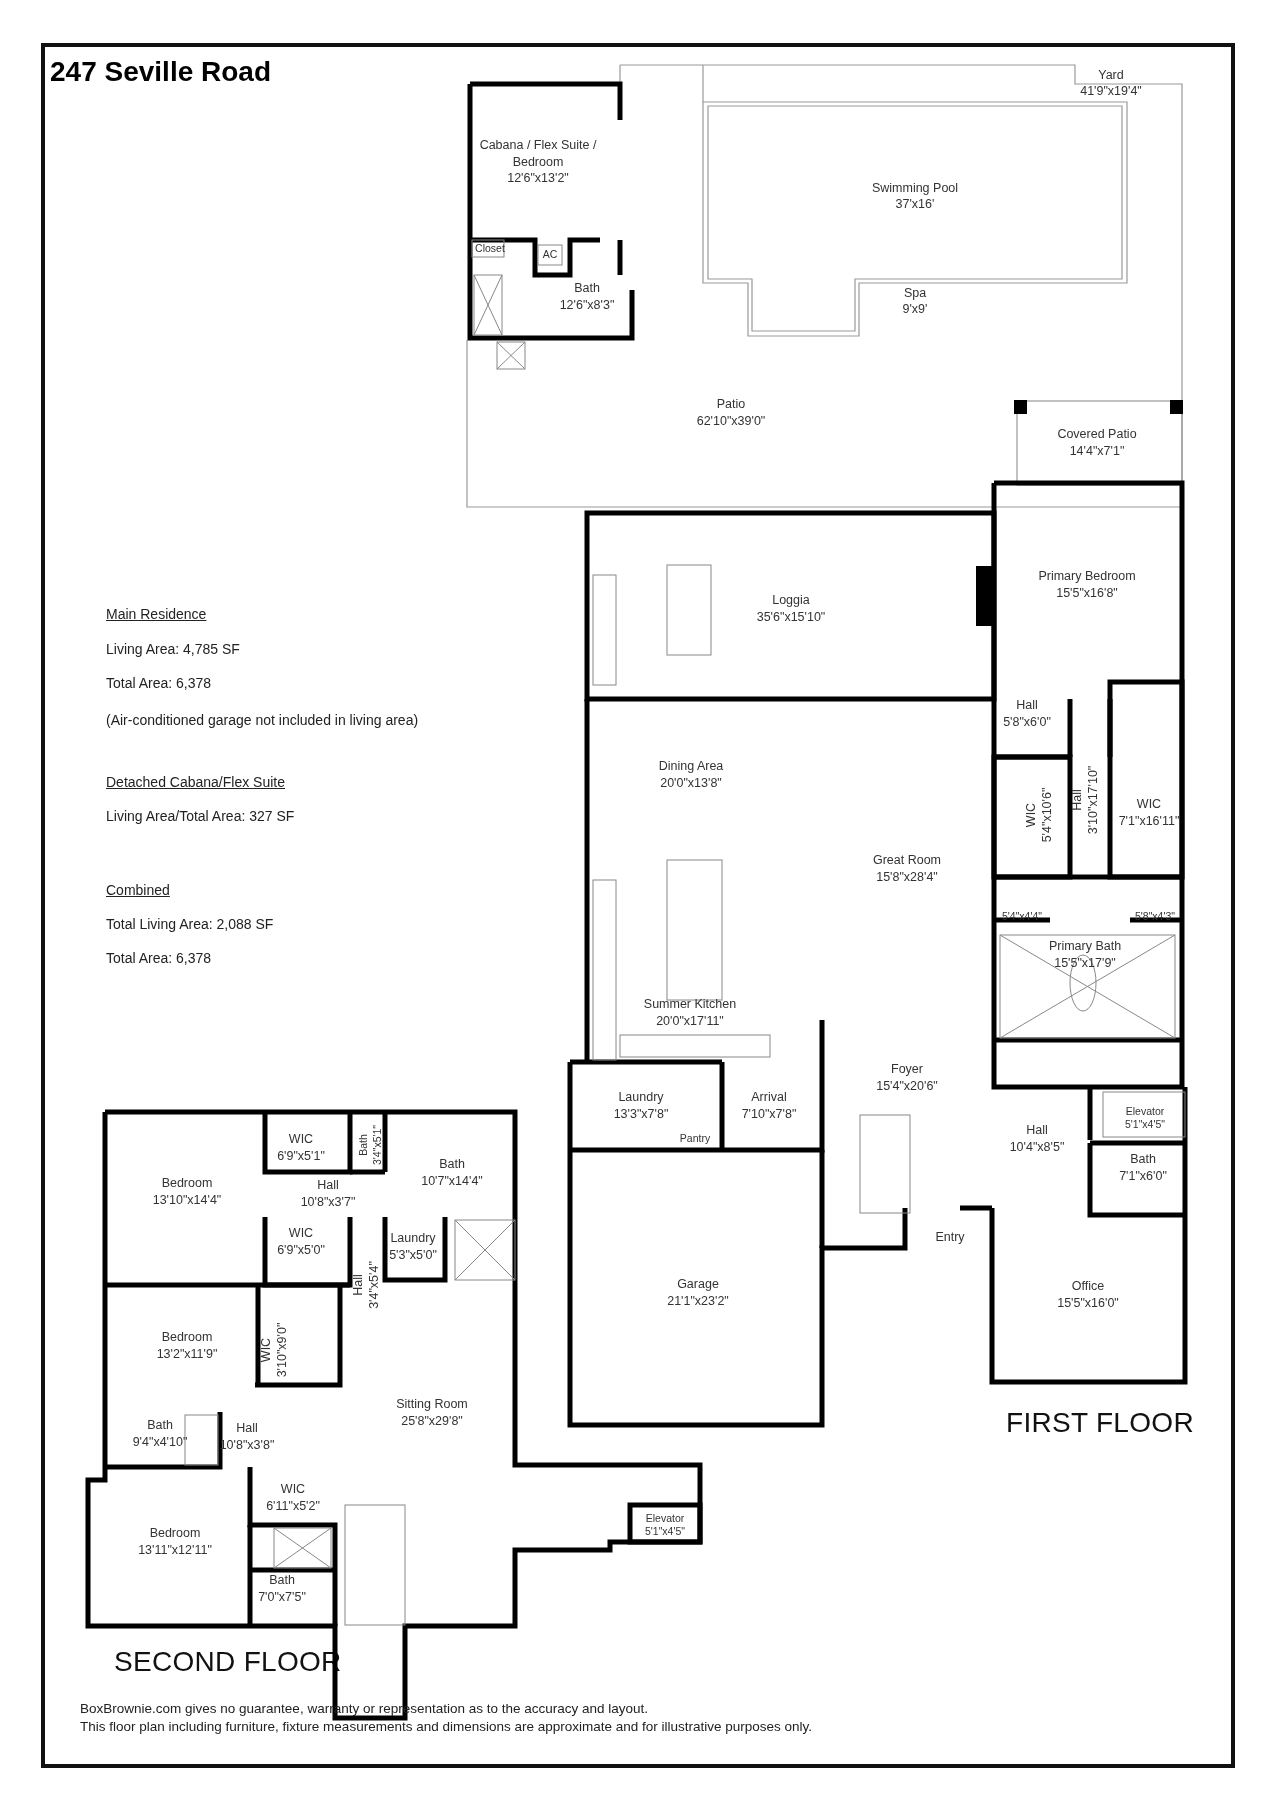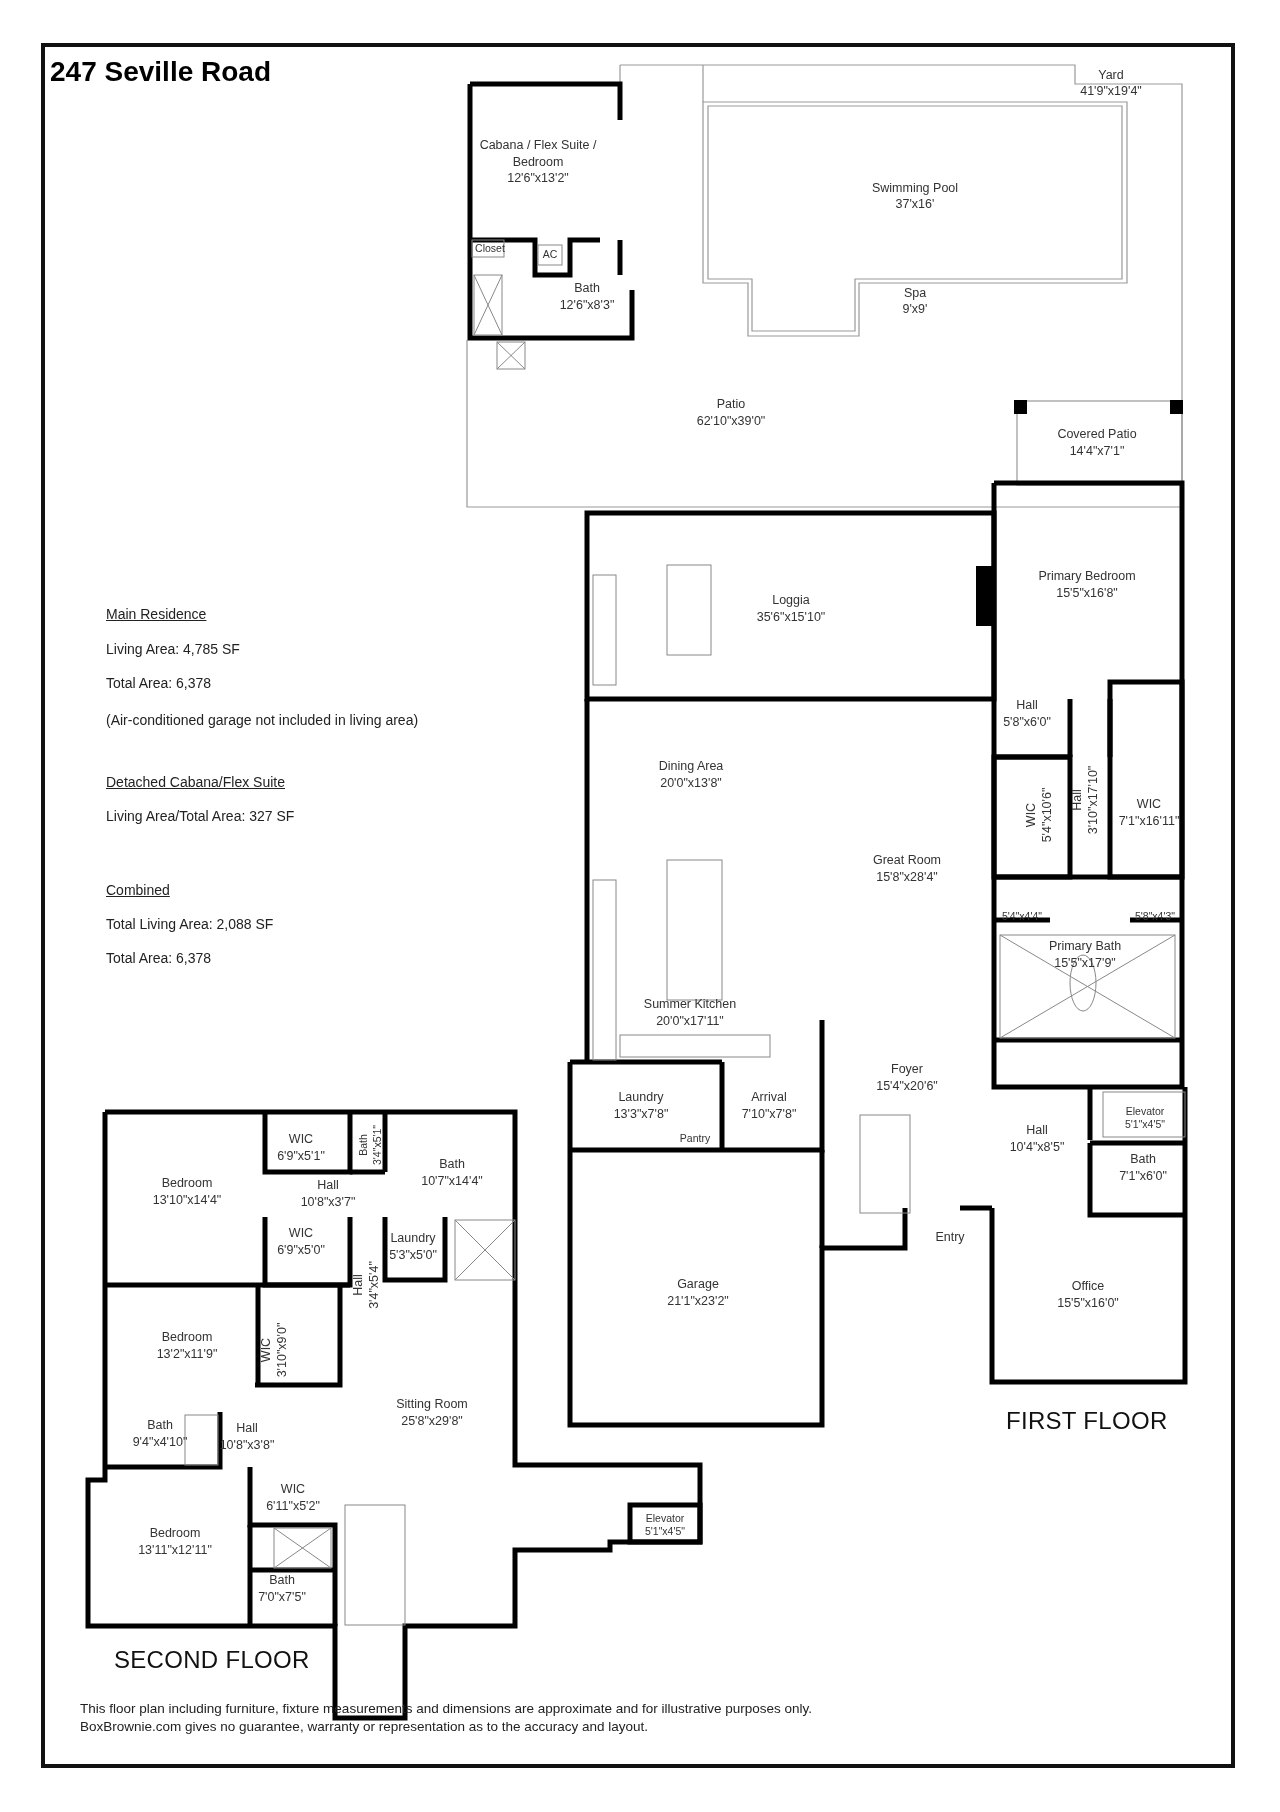--- a/index.html
+++ b/index.html
@@ -1,21 +1,21 @@
 <!DOCTYPE html>
 <html><head>
 <meta charset="utf-8">
 <style>
   html,body{margin:0;padding:0;background:#fff;}
   body{width:1280px;height:1812px;position:relative;overflow:hidden;font-family:"Liberation Sans",sans-serif;color:#222;}
   #frame{position:absolute;left:41px;top:43px;width:1194px;height:1725px;border:4px solid #111;box-sizing:border-box;}
   #title{position:absolute;left:50px;top:56px;font-size:28px;font-weight:bold;color:#000;}
   .summary{position:absolute;left:62px;font-size:14px;color:#222;margin-left:44px;}
   .summary .hd{text-decoration:underline;}
-  .floor-label{position:absolute;font-size:24px;color:#111;letter-spacing:0.3px;}
+  .floor-label{position:absolute;font-size:28px;color:#111;letter-spacing:0.3px;}
   #disclaimer{position:absolute;left:80px;top:1700px;font-size:13.5px;line-height:17.5px;color:#222;}
   svg{position:absolute;left:0;top:0;}
   svg text{font-family:"Liberation Sans",sans-serif;fill:#333;}
   .rl{font-size:12.5px;}
   .rs{font-size:10.5px;}
 </style>
 </head>
 <body>
 
 <div id="frame"></div>
@@ -226,15 +226,15 @@
   <text class="rl" x="293" y="1510" text-anchor="middle">6'11"x5'2"</text>
   <text class="rl" x="175" y="1537" text-anchor="middle">Bedroom</text>
   <text class="rl" x="175" y="1554" text-anchor="middle">13'11"x12'11"</text>
   <text class="rl" x="282" y="1584" text-anchor="middle">Bath</text>
   <text class="rl" x="282" y="1601" text-anchor="middle">7'0"x7'5"</text>
   <text class="rs" x="665" y="1522" text-anchor="middle">Elevator</text>
   <text class="rs" x="665" y="1535" text-anchor="middle">5'1"x4'5"</text>
 </svg>
 
 <div id="disclaimer">
+  <div>BoxBrownie.com gives no guarantee, warranty or representation as to the accuracy and layout.</div>
   <div>This floor plan including furniture, fixture measurements and dimensions are approximate and for illustrative purposes only.</div>
-  <div>BoxBrownie.com gives no guarantee, warranty or representation as to the accuracy and layout.</div>
 </div>
 
 </body></html>

